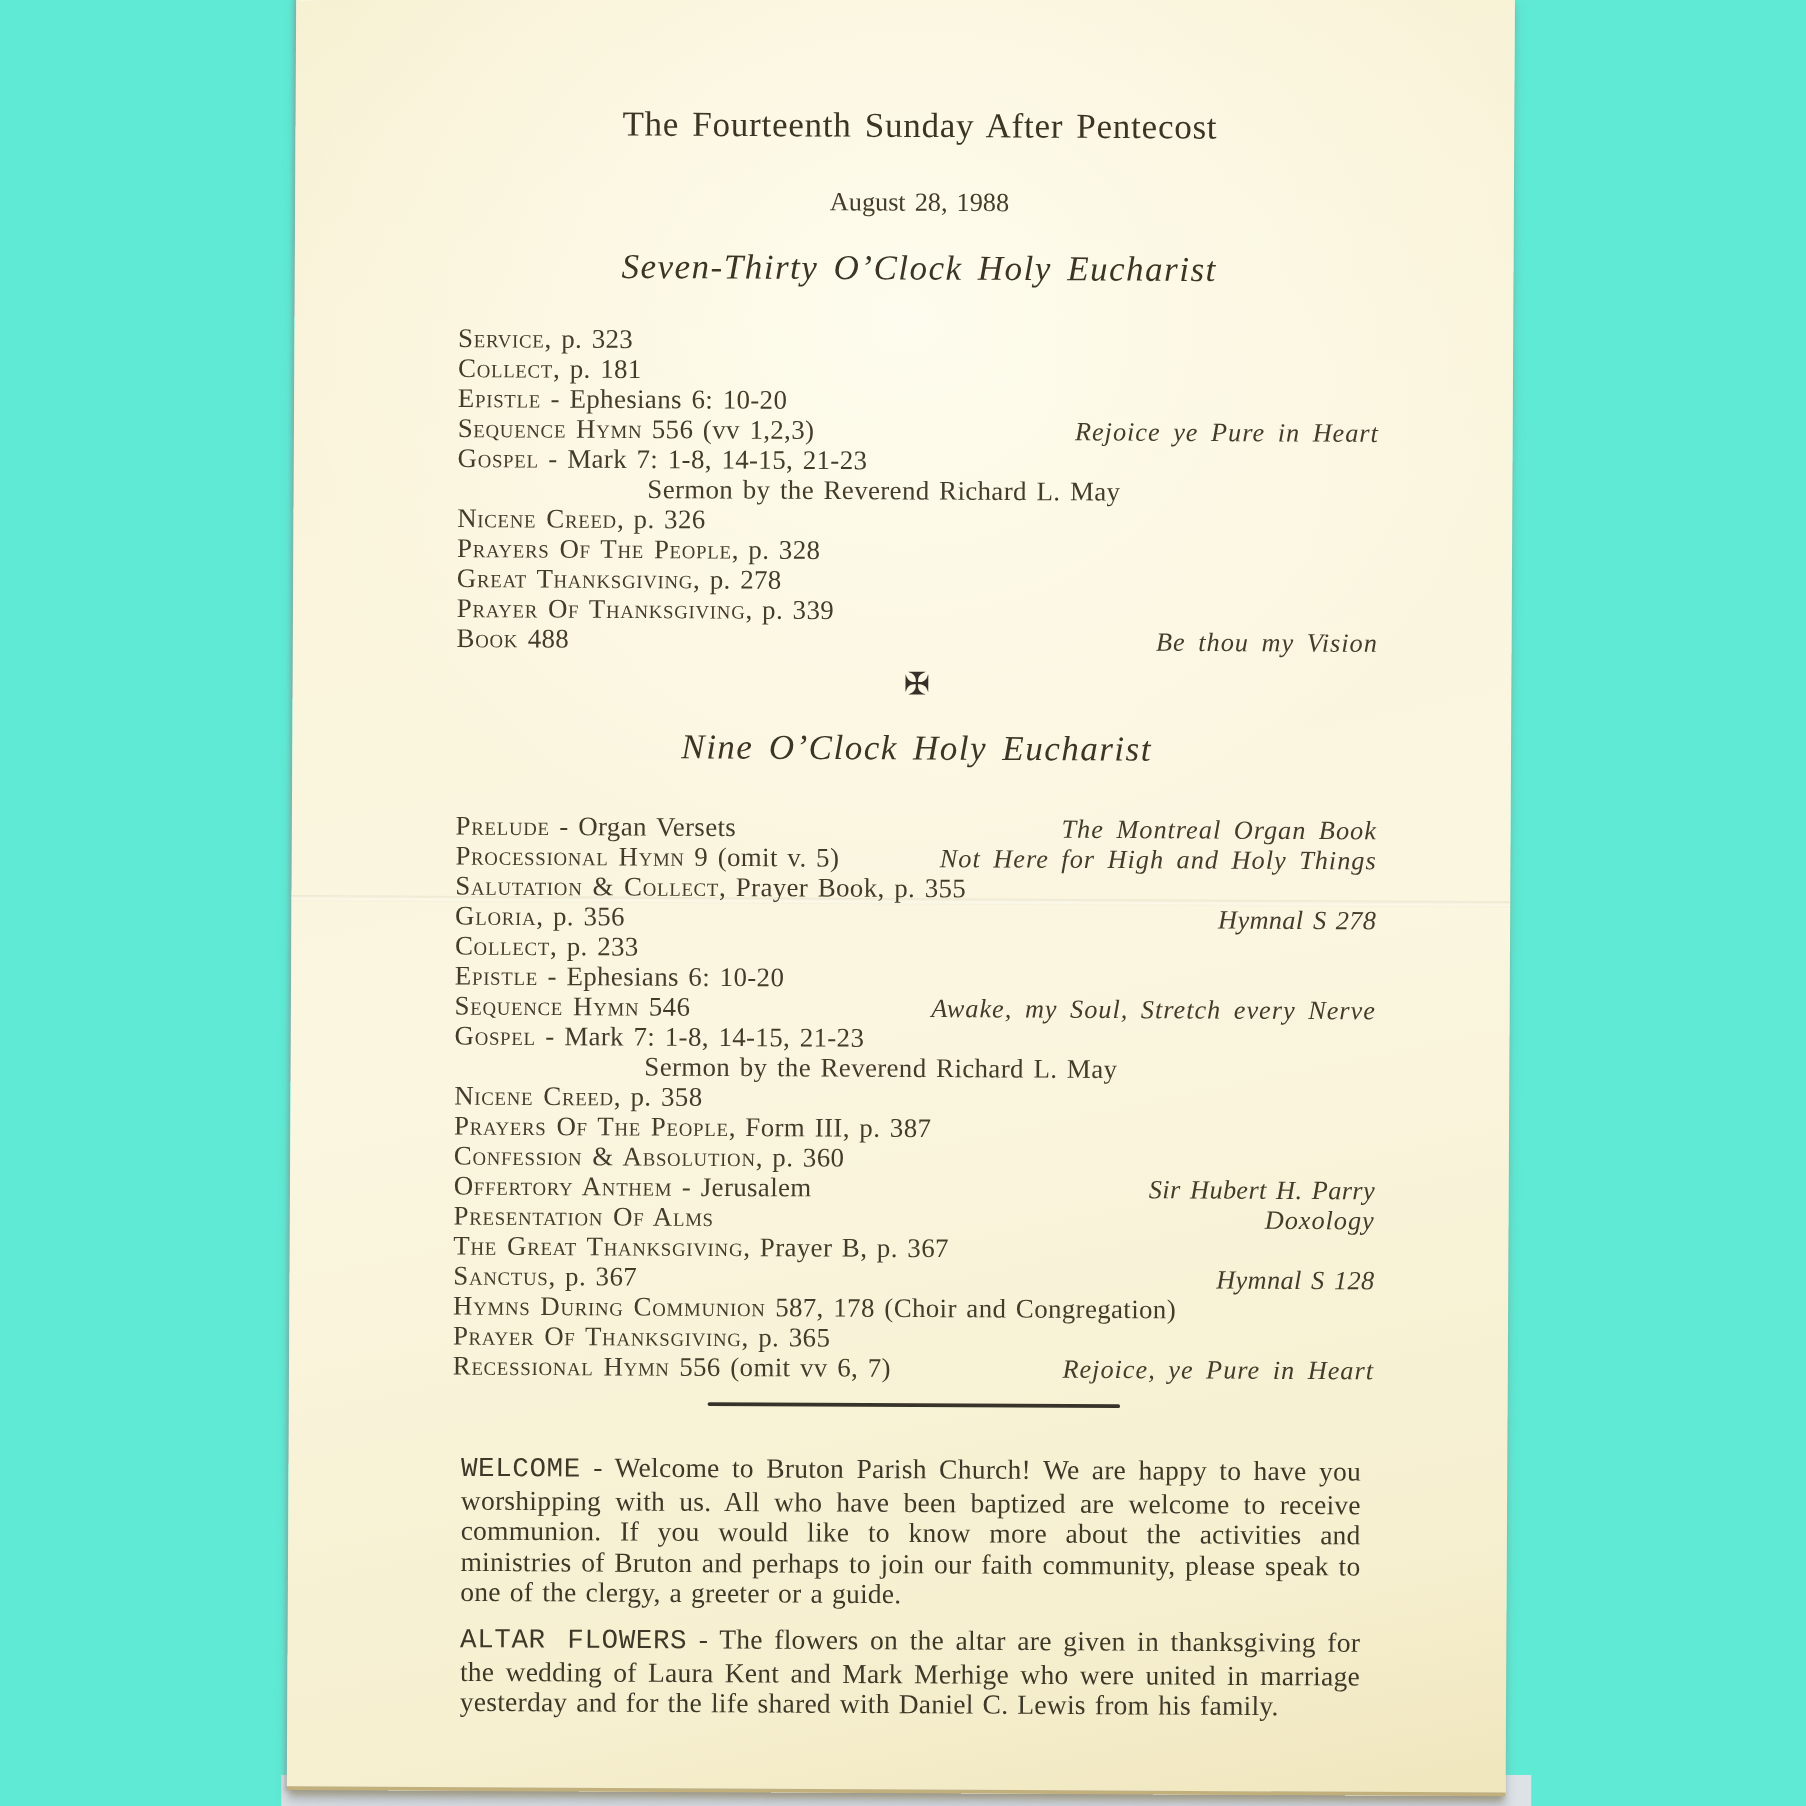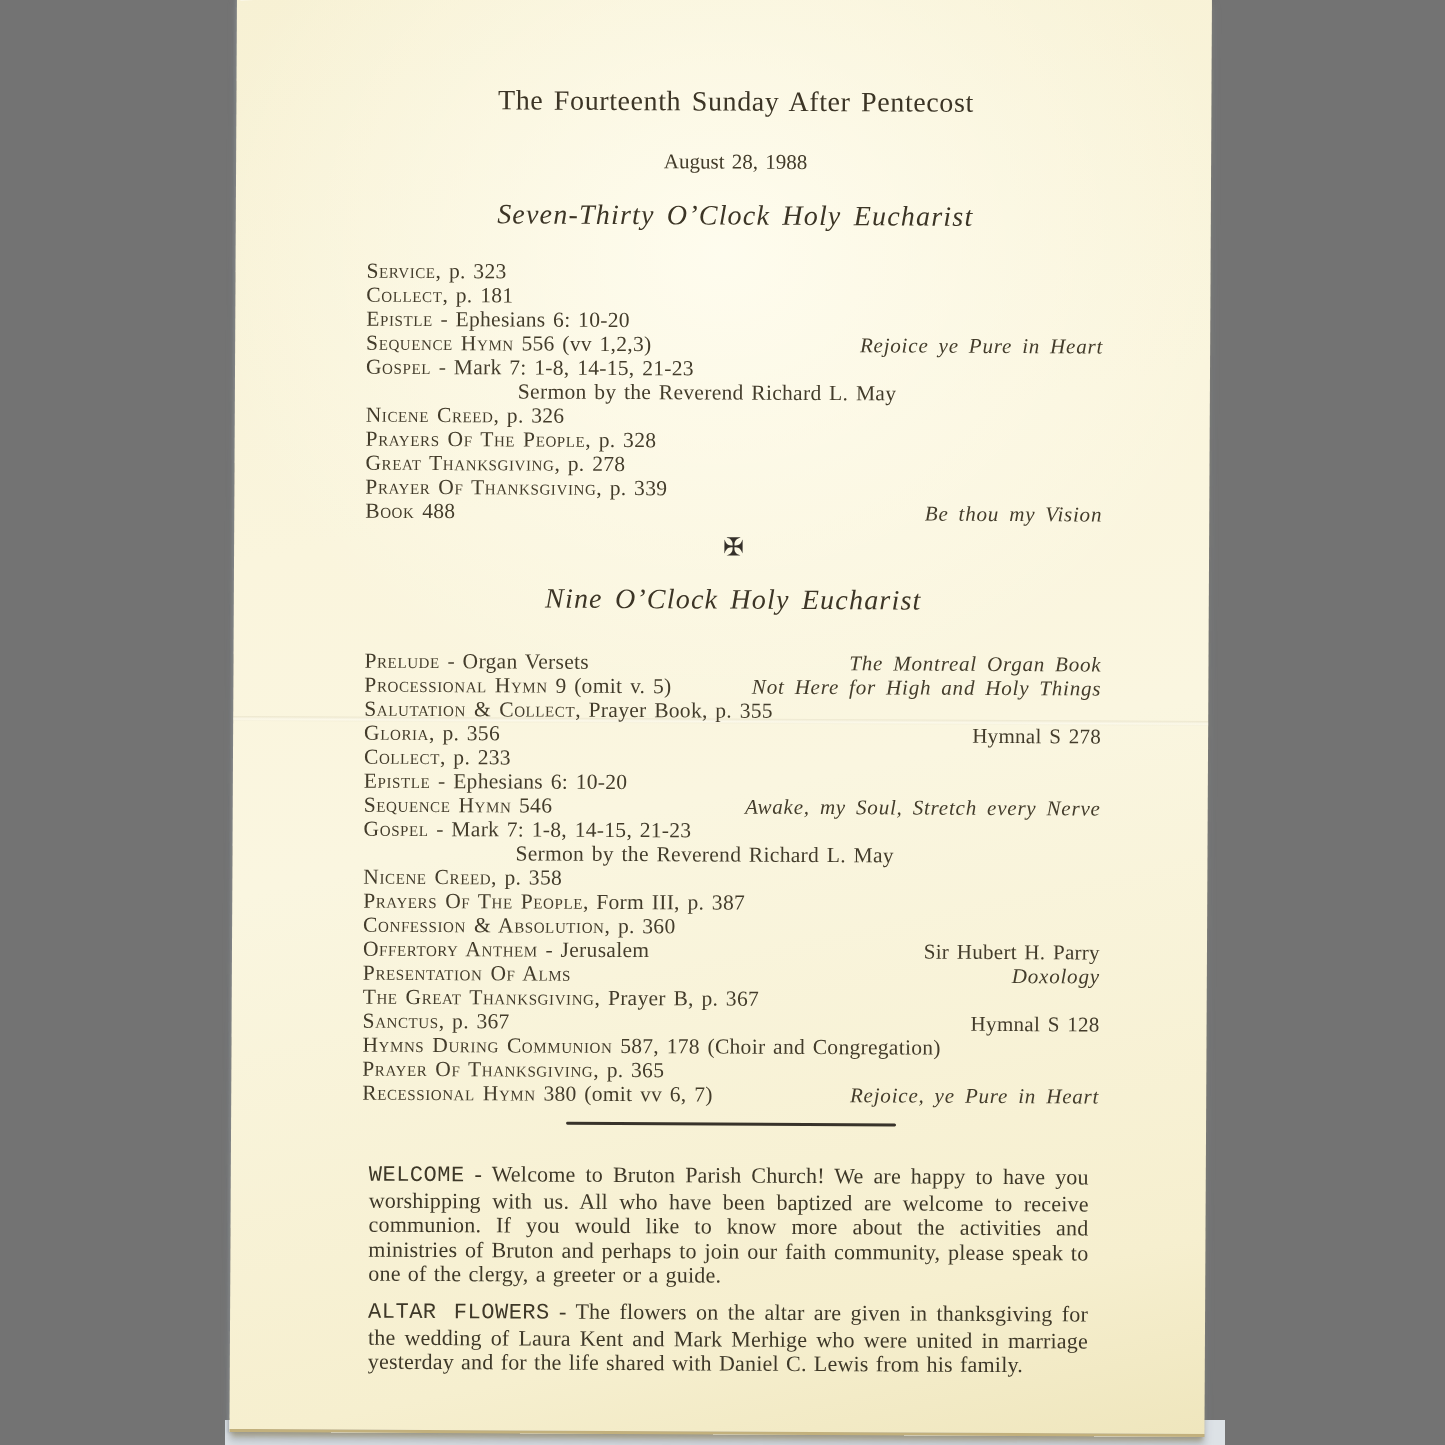--- a/index.html
+++ b/index.html
@@ -1,21 +1,21 @@
 <!DOCTYPE html>
 <html><head>
 <meta charset="utf-8">
 <style>
   html,body{margin:0;padding:0;}
   body{
     width:1445px;height:1445px;overflow:hidden;
     background:#ffffff;
     font-family:"Liberation Serif","DejaVu Serif",serif;
   }
-  .stage{position:relative;width:1445px;height:1445px;background:#737373;}
+  .stage{position:relative;width:1445px;height:1445px;background:#5eead4;}
   .desk{
     position:absolute;left:225px;top:1420px;width:1000px;height:25px;
     background:#dde2e6;
   }
   .paper{
     position:absolute;left:237px;top:-10px;width:975px;height:1442px;
     box-sizing:border-box;
     background:
       radial-gradient(ellipse 90% 55% at 50% 18%, rgba(255,253,240,0.9) 0%, rgba(255,253,240,0) 60%),
       linear-gradient(168deg,#f7f1d4 0%,#faf5dd 35%,#faf6e0 55%,#f6efcf 88%,#efe6bd 100%);
@@ -57,21 +57,21 @@
   .service.second .service-heading{margin-top:20px;}
   .service:first-of-type .lines{margin-top:28px;}
   .service.second .lines{margin-top:34px;}
   .line{
     display:flex;justify-content:space-between;align-items:baseline;
     font-size:21.5px;line-height:24px;
     letter-spacing:0.3px;word-spacing:2px;white-space:pre;
   }
   .line .sc{font-variant:small-caps;letter-spacing:0.6px;}
   .line.indent .left{padding-left:152px;}
-  .line .right{font-size:21px;}
+  .line .right{font-size:21px;font-style:italic;}
   .line .right.italic{font-style:italic;letter-spacing:0.8px;word-spacing:4px;}
   .cross{
     margin-top:8px;text-align:center;font-size:25px;line-height:30px;
     font-family:"DejaVu Sans",sans-serif;color:#35302a;
   }
   .rule{
     width:330px;height:3px;margin:16px auto 0 auto;
     background:#38332a;border-radius:2px;
   }
   .notices{margin-top:38px;padding-left:7px;padding-right:10px;}
@@ -154,21 +154,21 @@
   <div class="line"><span class="left"><span class="sc">Presentation Of Alms</span><span class="rest"></span></span><span class="right italic">Doxology</span></div>
 
   <div class="line"><span class="left"><span class="sc">The Great Thanksgiving</span><span class="rest">, Prayer B, p. 367</span></span><span class="right"></span></div>
 
   <div class="line"><span class="left"><span class="sc">Sanctus</span><span class="rest">, p. 367</span></span><span class="right">Hymnal S 128</span></div>
 
   <div class="line"><span class="left"><span class="sc">Hymns During Communion</span><span class="rest"> 587, 178 (Choir and Congregation)</span></span><span class="right"></span></div>
 
   <div class="line"><span class="left"><span class="sc">Prayer Of Thanksgiving</span><span class="rest">, p. 365</span></span><span class="right"></span></div>
 
-  <div class="line"><span class="left"><span class="sc">Recessional Hymn</span><span class="rest"> 380 (omit vv 6, 7)</span></span><span class="right italic">Rejoice, ye Pure in Heart</span></div>
+  <div class="line"><span class="left"><span class="sc">Recessional Hymn</span><span class="rest"> 556 (omit vv 6, 7)</span></span><span class="right italic">Rejoice, ye Pure in Heart</span></div>
 </div>
   </section>
 </div>
       <div class="rule"></div>
       <div class="notices" id="notices">
   <p class="notice"><span class="notice-label">WELCOME</span><span class="notice-text"> - Welcome to Bruton Parish Church! We are happy to have you worshipping with us. All who have been baptized are welcome to receive communion. If you would like to know more about the activities and ministries of Bruton and perhaps to join our faith community, please speak to one of the clergy, a greeter or a guide.</span></p>
 
   <p class="notice"><span class="notice-label">ALTAR FLOWERS</span><span class="notice-text"> - The flowers on the altar are given in thanksgiving for the wedding of Laura Kent and Mark Merhige who were united in marriage yesterday and for the life shared with Daniel C. Lewis from his family.</span></p>
 </div>
     </div>

